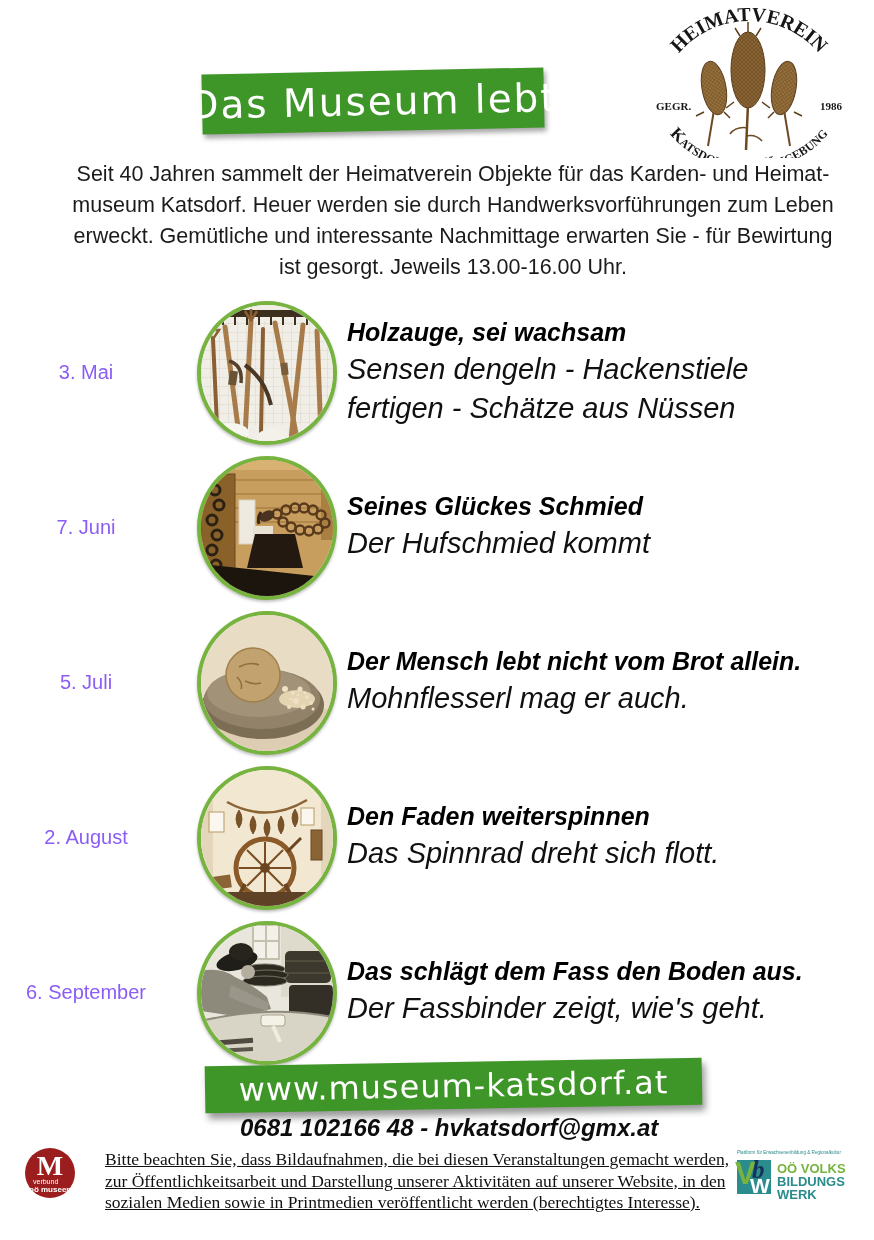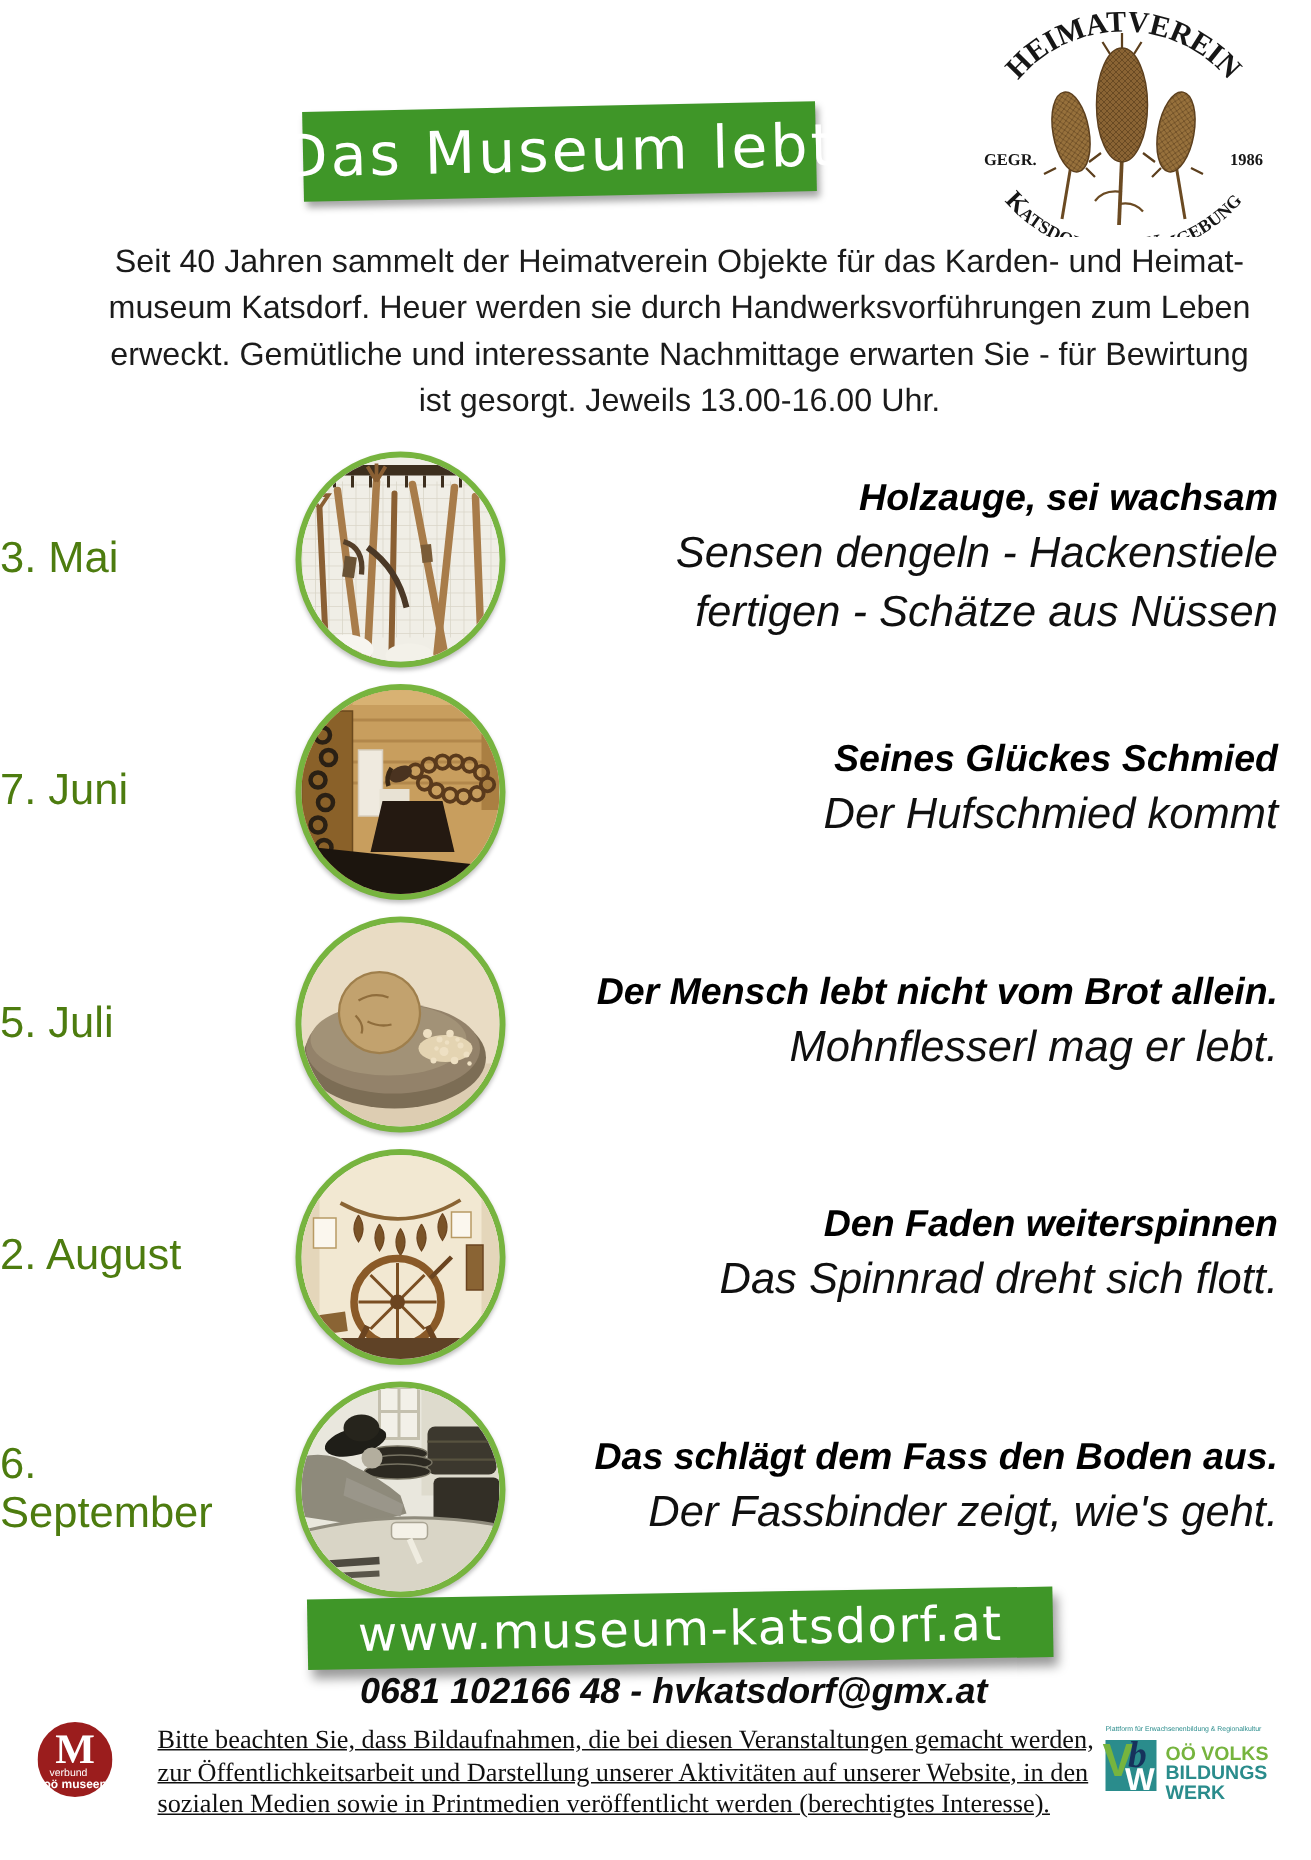--- a/index.html
+++ b/index.html
@@ -18,28 +18,28 @@
     color:#ffffff; font-size:39px; letter-spacing:2px; font-weight:400;
     font-family:"DejaVu Sans", sans-serif; white-space:nowrap;
   }
   .hv-logo { position:absolute; left:640px; top:8px; }
   
   .intro { position:absolute; top:159px; left:0; width:874px; text-align:center;
            font-size:21.5px; line-height:31px; color:#1b1b1b;padding-left:16px; }
   
   .events { position:absolute; top:295px; left:0; width:874px; }
   .event-row { display:flex; align-items:center; height:155px; }
-  .event-date { width:172px; text-align:left; font-size:29px; color:#4d7c0f; flex:none; }
+  .event-date { width:172px; text-align:center; font-size:20px; color:#8b5cf6; flex:none; }
   .event-photo {
     width:132px; height:136px; border:4px solid #77b43f; border-radius:50%;
     overflow:hidden; margin-left:25px; flex:none; background:#eee;
     box-shadow:0 2px 3px rgba(0,0,0,0.25);
   }
   .event-photo svg { display:block; width:100%; height:100%; }
-  .event-text { margin-left:10px; width:505px;text-align:right; }
+  .event-text { margin-left:10px; width:505px; }
   .event-title { font-size:25px; font-weight:bold; font-style:italic; color:#000; margin-bottom:3px; }
   .event-desc  { font-size:29px; font-style:italic; color:#101010; line-height:1.32; }
   
   .url-banner {
     position:absolute; left:205px; top:1062px; width:497px; height:47px;
     background:#3f9628; transform:rotate(-1deg);
     box-shadow:3px 6px 7px rgba(0,0,0,0.4);
     display:flex; align-items:center; justify-content:center;
   }
   .url-banner .chalk {
@@ -232,21 +232,21 @@
               <circle cx="110" cy="88" r="2"></circle>
             <circle cx="97" cy="80" r="1.5"></circle>
               <circle cx="90" cy="84" r="1.5"></circle>
             <circle cx="104" cy="78" r="1.5"></circle>
               <circle cx="112" cy="94" r="1.5"></circle>
           </g>
         </svg>
       </div>
       <div class="event-text">
         <div class="event-title">Der Mensch lebt nicht vom Brot allein.</div>
-        <div class="event-desc">Mohnflesserl mag er lebt.</div>
+        <div class="event-desc">Mohnflesserl mag er auch.</div>
       </div>
     </div>
 
     <div class="event-row">
       <div class="event-date">2. August</div>
       <div class="event-photo">
         <svg viewBox="0 0 132 136">
           <rect width="132" height="136" fill="#f2e8d2"></rect>
           <rect x="0" y="0" width="12" height="136" fill="#e4d6ba"></rect>
           <rect x="120" y="0" width="12" height="136" fill="#e4d6ba"></rect>

